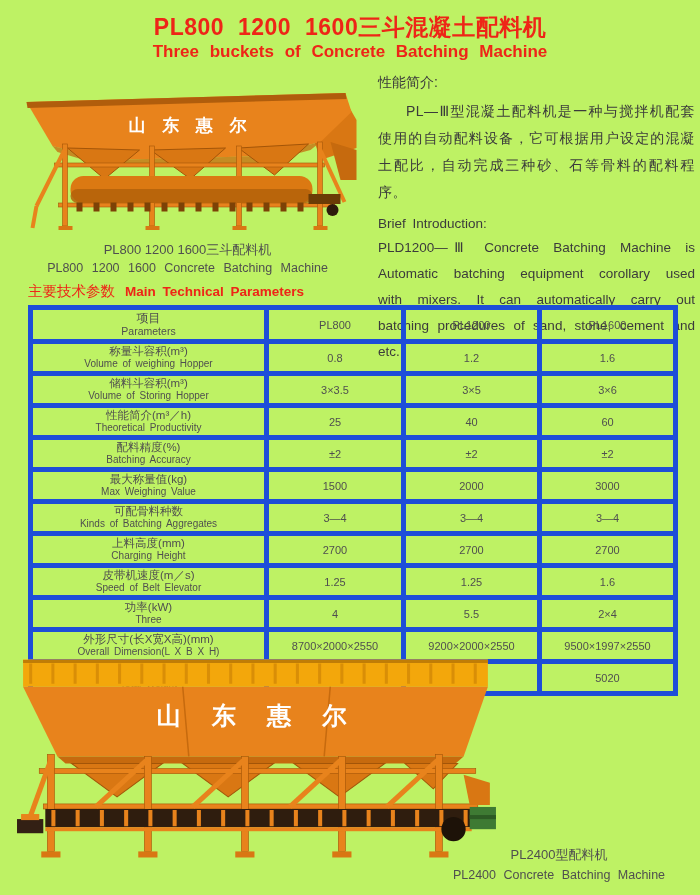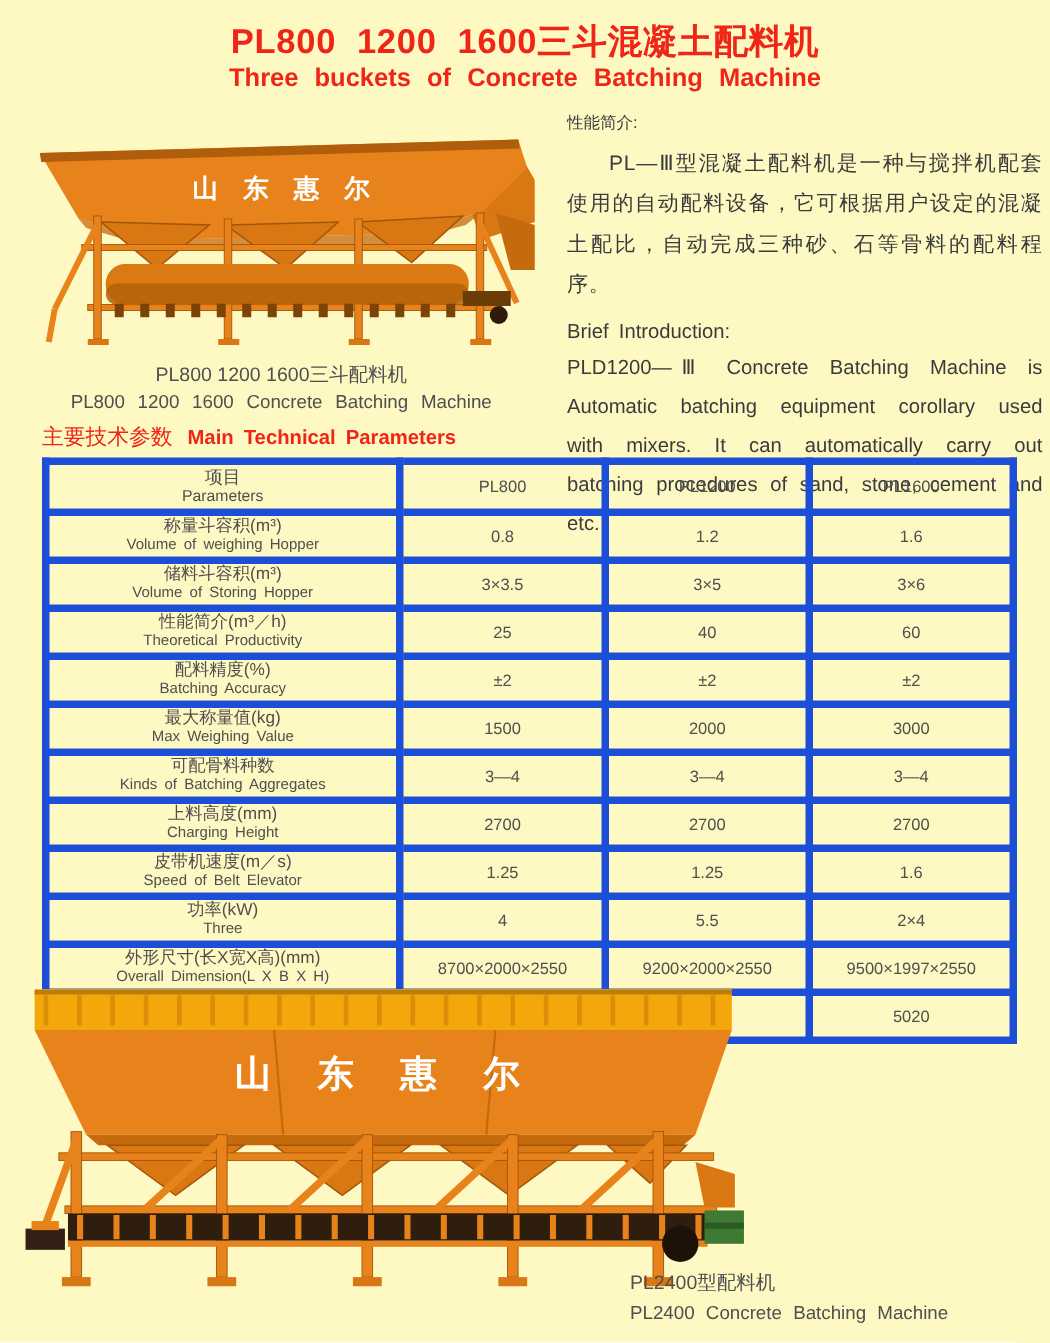--- a/index.html
+++ b/index.html
@@ -1,32 +1,32 @@
 <!DOCTYPE html>
 <html><head>
 <meta charset="utf-8">
 <style>
   * { margin:0; padding:0; box-sizing:border-box; }
   html,body { background:#fff; }
   body { font-family:"Liberation Sans", sans-serif; }
-  .page { position:relative; width:700px; height:895px; background:#fef9c3; overflow:hidden; margin:0 auto; }
+  .page { position:relative; width:700px; height:895px; background:#bef264; overflow:hidden; margin:0 auto; }
 
   .title-cn { position:absolute; top:12px; left:0; width:100%; text-align:center;
               color:#ee2517; font-size:23px; font-weight:bold; word-spacing:7px; letter-spacing:0.5px; }
   .title-en { position:absolute; top:42px; left:0; width:100%; text-align:center;
               color:#ee2517; font-size:17px; font-weight:bold; word-spacing:6px; }
 
   .photo-top { position:absolute; left:10px; top:86px; width:350px; height:152px; }
   .caption-top { position:absolute; left:15px; top:240px; width:345px; text-align:center;
                  color:#4f4f4f; line-height:19px; }
   .caption-top .cn { font-size:13px; }
   .caption-top .en { font-size:12.5px; word-spacing:5px; }
 
   .intro { position:absolute; left:378px; top:74px; width:317px; color:#3b3b3b; }
-  .intro .cn-head { font-size:11px; margin-bottom:6px; }
+  .intro .cn-head { font-size:14px; margin-bottom:6px; }
   .intro .cn-body { font-size:14px; line-height:27px; text-indent:2em; text-align:justify; letter-spacing:0.5px; }
   .intro .en-head { font-size:13.5px; margin-top:10px; margin-bottom:4px; word-spacing:3px; }
   .intro .en-body { font-size:13.5px; line-height:26px; text-align:justify; word-spacing:4px; }
 
   .section-head { position:absolute; left:28px; top:282px; }
   .section-head .cn { color:#ee2517; font-size:14.5px; font-weight:normal; }
   .section-head .en { color:#ee2517; font-size:13.5px; font-weight:bold; margin-left:10px; word-spacing:3px; }
 
   table.spec { position:absolute; left:28px; top:305px; width:645px;
                border-collapse:collapse; table-layout:fixed; }
@@ -37,21 +37,21 @@
   table.spec col.c3 { width:136px; }
   table.spec thead th { height:33px; font-weight:normal; }
   table.spec thead .cn { font-size:12px; line-height:14px; }
   table.spec thead .en { font-size:10.5px; line-height:13px; word-spacing:2px; }
   table.spec thead th.model { font-size:11px; }
   table.spec tbody td { height:26px; font-size:11px; }
   table.spec tbody td.param-cell .cn { font-size:11.5px; line-height:13px; }
   table.spec tbody td.param-cell .en { font-size:10px; line-height:12px; word-spacing:2px; }
 
   .photo-bottom { position:absolute; left:15px; top:655px; width:485px; height:215px; }
-  .caption-bottom { position:absolute; left:420px; top:845px; width:278px; 
+  .caption-bottom { position:absolute; left:420px; top:845px; width:278px; text-align:center;
                     color:#4f4f4f; line-height:20px; }
   .caption-bottom .cn { font-size:13px; }
   .caption-bottom .en { font-size:12.5px; word-spacing:4px; }
 
   svg .brand { fill:#ffffff; font-family:"Liberation Sans", sans-serif; font-weight:bold; }
 </style>
 </head>
 <body>
 
 <div class="page">

